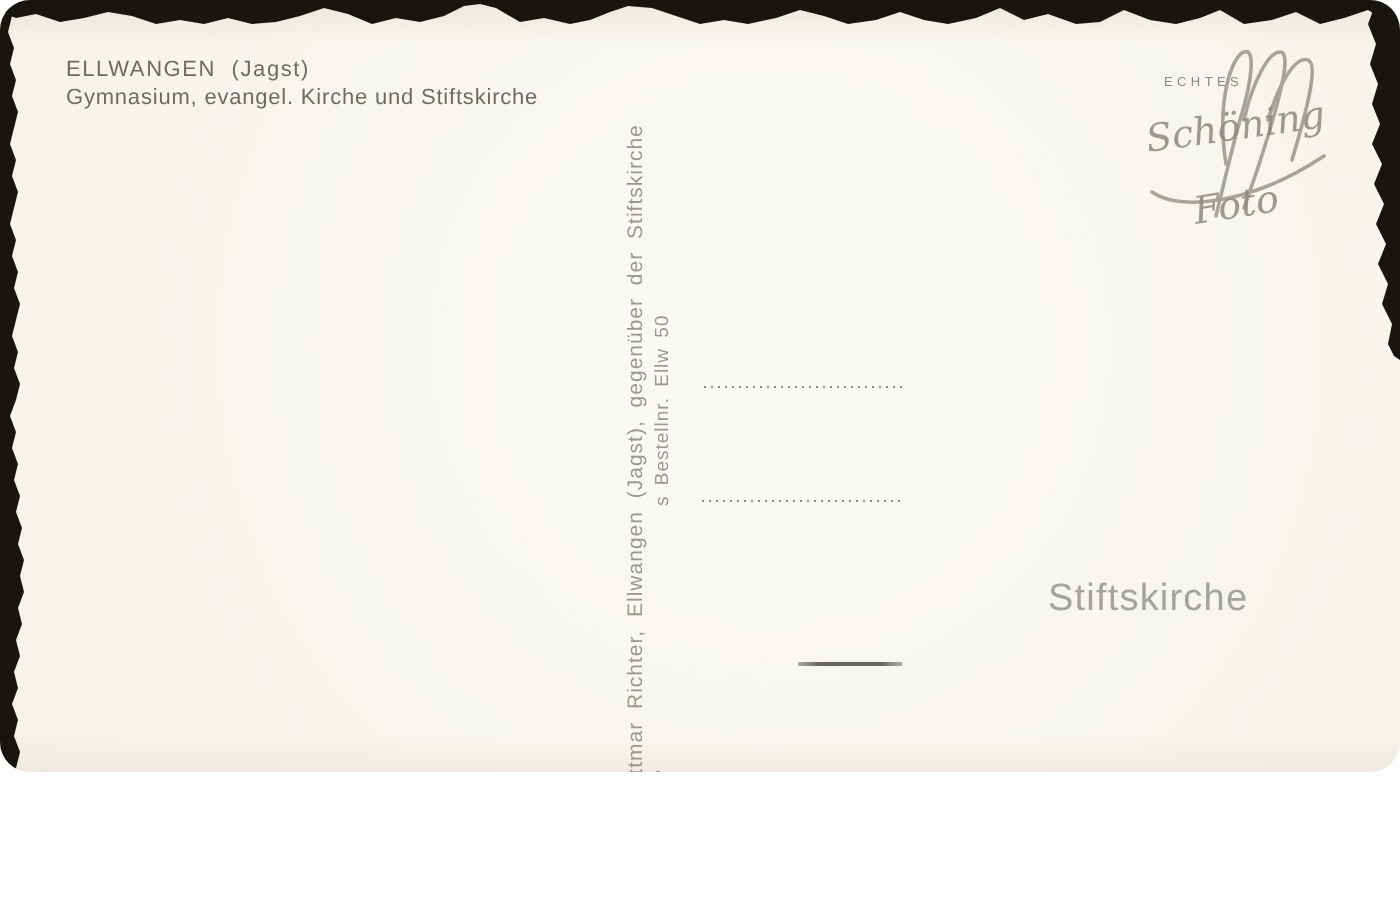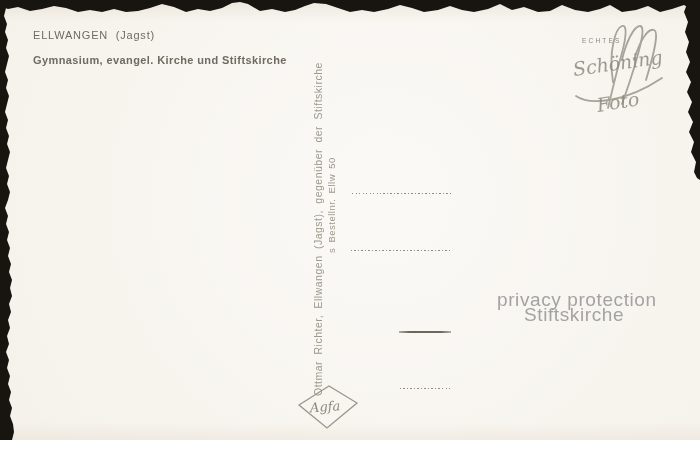--- a/index.html
+++ b/index.html
@@ -1,35 +1,36 @@
 <!DOCTYPE html>
 <html><head>
 <meta charset="utf-8">
 <style>
   html,body{margin:0;padding:0;}
   .stage{
     position:relative;
-    width:700px;height:440px;
+    width:700px;height:386px;
     overflow:hidden;
     background:#f7f4ee;
     font-family:"Liberation Sans","DejaVu Sans",sans-serif;
+    border-radius:15px;
   }
   
   .stage::before{
     content:"";position:absolute;inset:0;
     background:
       linear-gradient(180deg, rgba(205,193,170,0.28) 0px, rgba(205,193,170,0.0) 22px),
       linear-gradient(0deg, rgba(205,193,170,0.18) 0px, rgba(205,193,170,0.0) 18px),
       radial-gradient(circle at 55% 45%, rgba(255,255,255,0.5), rgba(230,222,205,0.12));
     pointer-events:none;
   }
 
   .title-block{position:absolute;left:33px;top:29px;color:#6f6b62;}
   .title-line1{font-size:11px;letter-spacing:0.8px;white-space:pre;}
-  .title-line2{font-size:11px;letter-spacing:0.4px;margin-top:13px;white-space:pre;font-weight:bold;}
+  .title-line2{font-size:11px;letter-spacing:0.4px;margin-top:2px;white-space:pre;}
 
   
   .publisher{
     position:absolute;left:312px;top:396px;width:372px;
     transform:rotate(-90deg);transform-origin:0 0;
     color:#9c988c;
   }
   .publisher-line1{font-size:10.5px;letter-spacing:0.5px;word-spacing:3px;white-space:pre;}
   .publisher-line2{font-size:9.5px;letter-spacing:0.5px;word-spacing:2px;margin-left:143px;margin-top:2px;white-space:pre;}
 
@@ -85,21 +86,20 @@
     <text x="6" y="58" font-family="DejaVu Serif, serif" font-style="italic" font-size="19" fill="#8d897e" opacity="0.85" transform="rotate(-8 6 58)">Schöning</text>
     <text x="30" y="94" font-family="DejaVu Serif, serif" font-style="italic" font-size="19" fill="#8d897e" opacity="0.85" transform="rotate(-9 30 94)">Foto</text>
   </svg>
 
   <svg class="agfa" viewBox="0 0 66 50">
     <polygon points="4,23 34,4 62,21 32,46" fill="none" stroke="#9a968b" stroke-width="1.3"></polygon>
     <text x="15" y="29" font-family="DejaVu Serif, serif" font-style="italic" font-size="13" fill="#8d897e" transform="rotate(-4 33 25)">Agfa</text>
   </svg>
 
   <div class="watermark">
-    <div class="watermark-line1">privacy protection</div>
     <div class="watermark-line2">Stiftskirche</div>
   </div>
 
   <svg class="edges" width="700" height="450" viewBox="0 0 700 450">
     <g fill="#18140f">
 
       <path d="M0,0 L700,0 L700,8
         L692,10 L684,5 L672,9 L660,12 L648,6 L636,10 L622,12 L610,5 L600,9 L588,12 L575,10 L562,5
         L550,11 L538,12 L524,7 L512,10 L500,4 L488,9 L474,12 L462,10 L450,6 L438,10 L424,12 L412,8
         L400,5 L388,9 L374,12 L362,10 L350,12 L338,8 L326,4 L314,3 L305,6 L295,10 L285,12 L272,9

